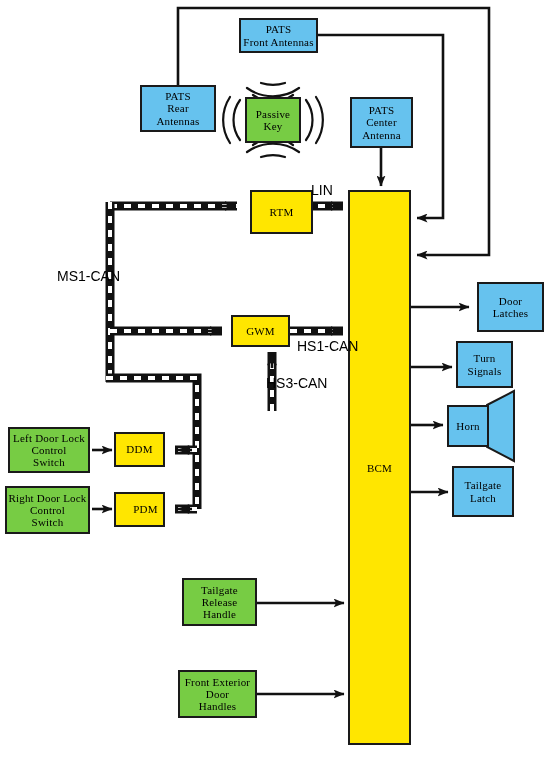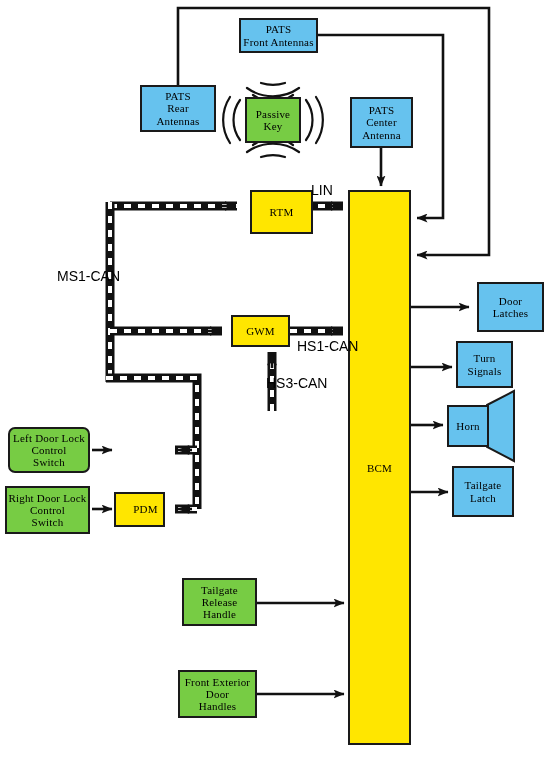--- a/index.html
+++ b/index.html
@@ -145,26 +145,29 @@
 
   <div class="node yellow" id="gwm" style="left:231px;top:315px;width:59px;height:32px;">
     <span>GWM</span>
   </div>
 
 
   <div class="node yellow" id="bcm" style="left:348px;top:190px;width:63px;height:555px;position:absolute;">
     <span class="lbl">BCM</span>
   </div>
 
+  <div class="node yellow" id="ddm" style="left:114px;top:432px;width:51px;height:35px;">
+    <span>DDM</span>
+  </div>
 
   <div class="node yellow" id="pdm" style="left:114px;top:492px;width:51px;height:35px;padding-left:12px;">
     <span>PDM</span>
   </div>
 
-  <div class="node green" id="left-switch" style="left:8px;top:427px;width:82px;height:46px;border-radius:7px;">
+  <div class="node green" id="left-switch" style="left:8px;top:427px;width:82px;height:46px;">
     <div>
       <span>Left Door Lock</span>
       <span>Control</span>
       <span>Switch</span>
     </div>
   </div>
 
   <div class="node green" id="right-switch" style="left:5px;top:486px;width:85px;height:48px;">
     <div>
       <span>Right Door Lock</span>

